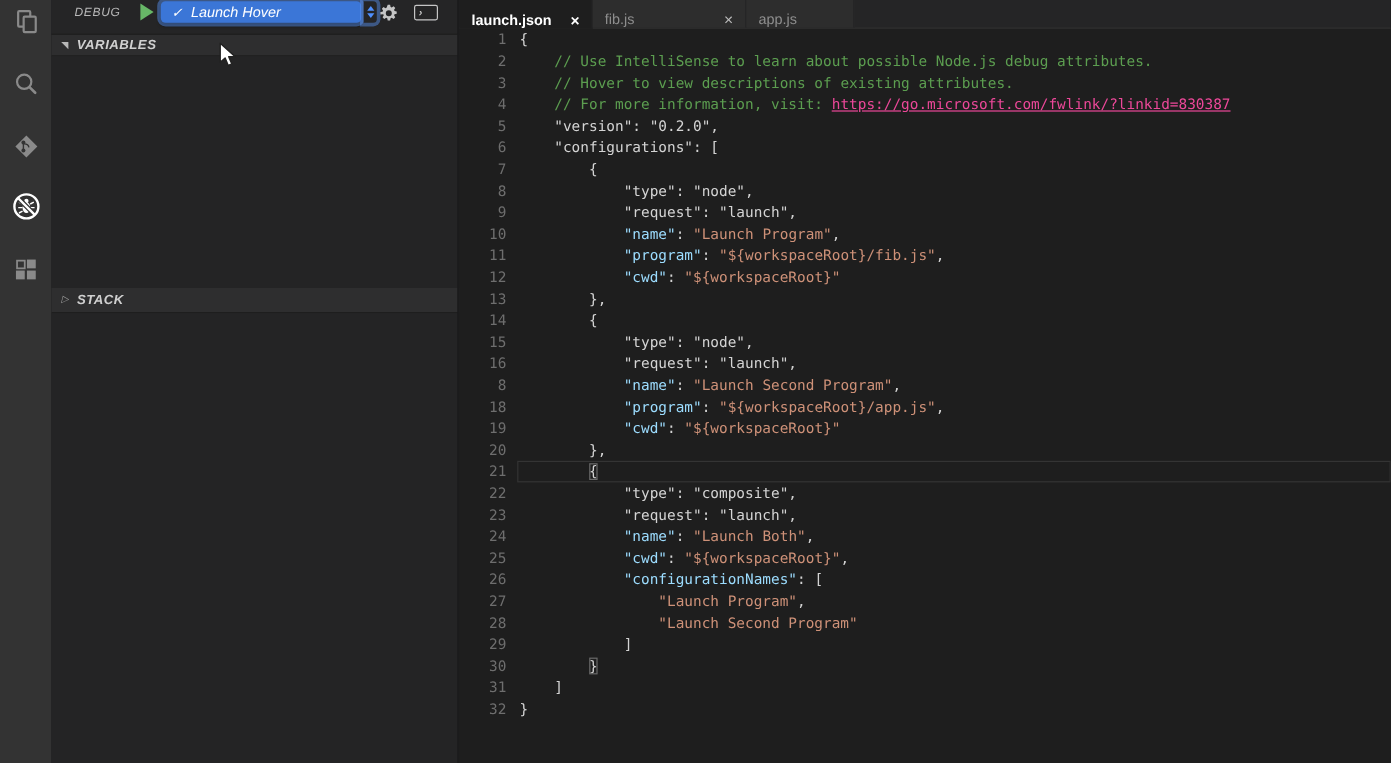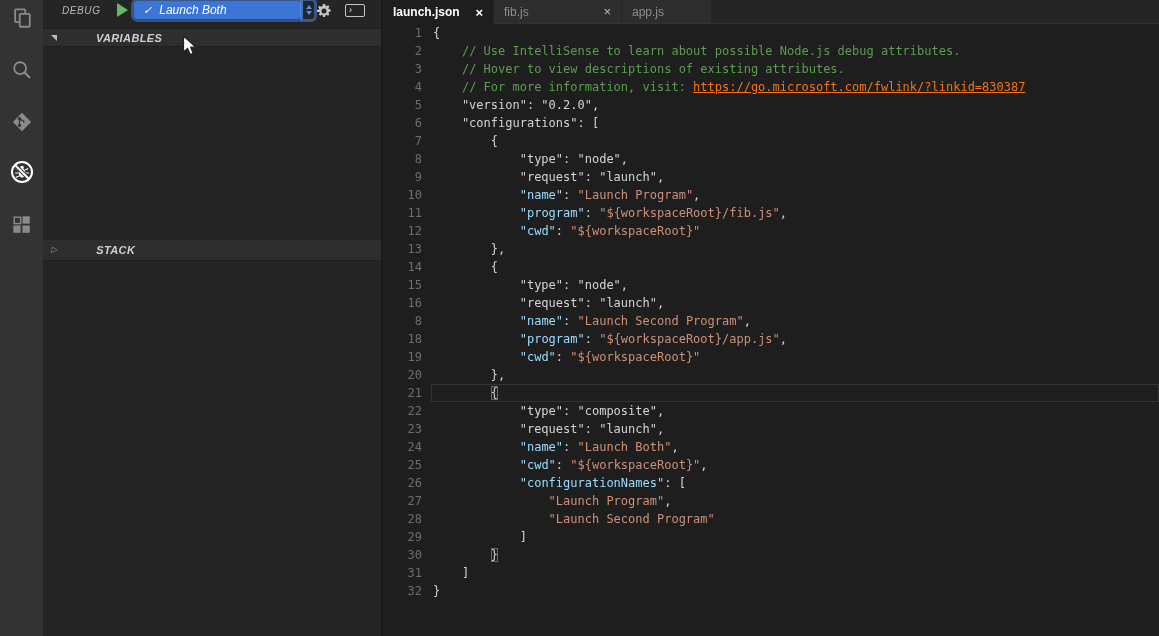--- a/index.html
+++ b/index.html
@@ -30,44 +30,44 @@
   .config-select .check { margin-right:7px; font-size:11px; }
   .select-stepper { position:absolute; left:260px; top:1px; width:11px; height:18px; background:#252526;
     border-radius:0 3px 3px 0; display:flex; flex-direction:column; align-items:center; justify-content:center;
     box-shadow:0 0 0 3px rgba(90,150,250,0.45); }
   .select-stepper .up { width:0;height:0;border-left:3.5px solid transparent;border-right:3.5px solid transparent;border-bottom:4px solid #4f90ff; margin-bottom:2px;}
   .select-stepper .dn { width:0;height:0;border-left:3.5px solid transparent;border-right:3.5px solid transparent;border-top:4px solid #4f90ff;}
   .gear-btn { position:absolute; left:273px; top:3px; width:16px; height:16px; }
   .console-btn { position:absolute; left:302px; top:4px; width:20px; height:13px; border:1px solid #c5c5c5; border-radius:2px;
     color:#c5c5c5; font-size:9px; line-height:11px; padding-left:3px; font-weight:bold; }
   .section-header { height:18px; background:#2e2e2f; display:flex; align-items:center; padding-left:8px; flex:none;
-    border-bottom:1px solid #1e1e1e;gap:32px; }
+    border-bottom:1px solid #1e1e1e; }
   .section-header.tall { height:21px; }
   .section-label { font-size:11px; font-weight:bold; color:#d0d0d0; letter-spacing:0.4px; margin-left:7px; }
   .tw-exp { width:0; height:0; border-top:6px solid #b8b8b8; border-left:6px solid transparent; }
   .tw-col { color:#9a9a9a; font-size:8px; line-height:8px; }
   .section-body { background:#242425; }
   .body-variables { height:193px; flex:none; }
   .body-callstack { flex:1; }
   
   .main { position:absolute; left:383px; top:0; width:776px; height:636px; }
   .tab-bar { position:relative; height:24px; background:#252526; display:flex; border-bottom:1px solid #333333; }
-  .tab { height:23px; display:flex; align-items:center; padding:0 10px; font-size:12px; color:#8e8e8e; background:#2d2d2d; border-right:1px solid #252526; position:relative; }
+  .tab { height:23px; display:flex; align-items:flex-end; padding:0 10px; font-size:12px; color:#8e8e8e; background:#2d2d2d; border-right:1px solid #252526; position:relative; }
   .tab .tab-label { margin-right:8px; }
   .tab .close { margin-left:auto; font-size:13px; line-height:13px; color:#bdbdbd; }
   .tab.active { height:24px; background:#1e1e1e; color:#ffffff; font-weight:bold; }
   .tab.active .close { color:#ffffff; }
   
   .editor { position:absolute; left:0; top:24px; width:776px; height:612px; background:#1e1e1e;
     font-family:"DejaVu Sans Mono", monospace; font-size:12px; }
   .line { position:relative; height:18px; line-height:18px; padding-left:50px; white-space:pre; }
   .gutter { position:absolute; left:0; top:0; width:39px; text-align:right; color:#6e6e6e; }
   .tok-w { color:#d4d4d4; }
   .tok-c { color:#5c9e50; }
-  .tok-l { color:#f97316; text-decoration:underline; }
+  .tok-l { color:#ec4899; text-decoration:underline; }
   .tok-k { color:#9cdcfe; }
   .tok-s { color:#ce9178; }
   .tok-b { color:#d4d4d4; outline:1px solid #6a6a6a; outline-offset:-1px; }
   .line.current .cur-box { position:absolute; left:48px; right:0; top:0; bottom:0; border:1px solid #343434; pointer-events:none; }
   
   .mouse-cursor { position:absolute; left:182px; top:35px; pointer-events:none; z-index:50; }
 </style>
 </head>
 <body>
 
@@ -113,21 +113,21 @@
       </svg>
     </div>
   </div>
 
   <div class="sidebar">
     <div class="debug-toolbar">
       <span class="debug-title">DEBUG</span>
       <div class="play-btn"></div>
       <div class="config-select">
         <span class="check">✓</span>
-        <span>Launch Both</span>
+        <span>Launch Hover</span>
       </div>
       <div class="select-stepper">
         <div class="up"></div>
         <div class="dn"></div>
       </div>
       <div class="gear-btn">
         <svg width="16" height="16" viewBox="0 0 16 16">
           <path fill="#c5c5c5" fill-rule="evenodd" d="M9.1 1l.4 1.8.9.4 1.6-1 1.4 1.4-1 1.6.4.9 1.8.4v2l-1.8.4-.4.9 1 1.6-1.4 1.4-1.6-1-.9.4-.4 1.8h-2l-.4-1.8-.9-.4-1.6 1-1.4-1.4 1-1.6-.4-.9L1 9.1v-2l1.8-.4.4-.9-1-1.6 1.4-1.4 1.6 1 .9-.4L7.1 1h2zM8 5.5a2.5 2.5 0 1 0 0 5 2.5 2.5 0 0 0 0-5z"></path>
         </svg>
       </div>

